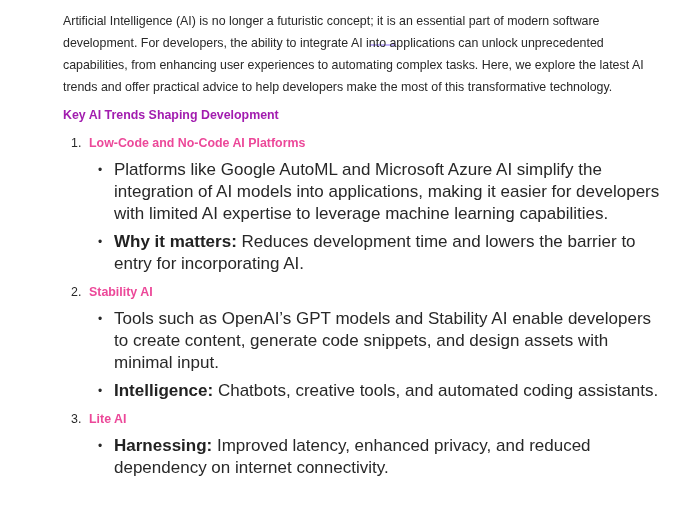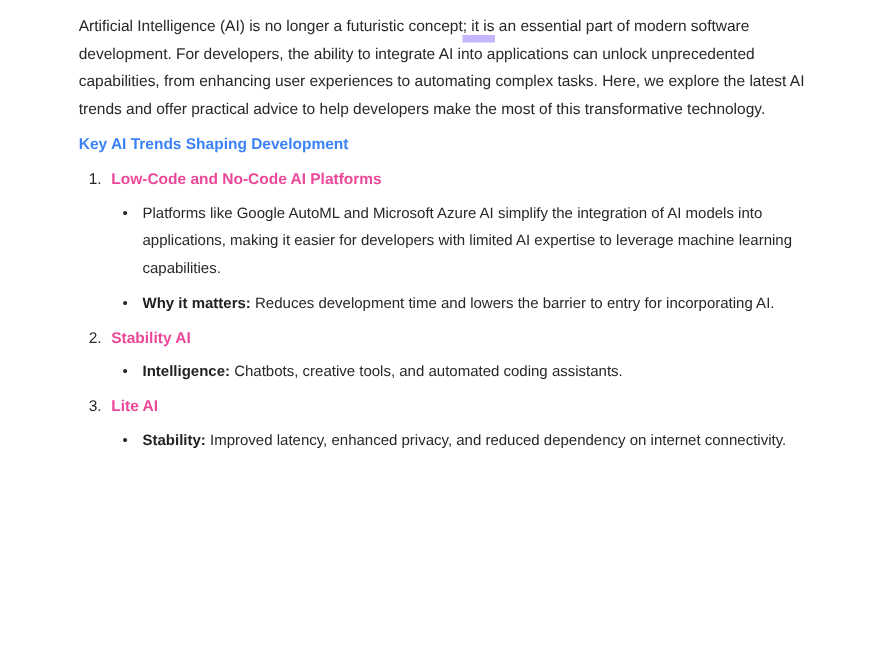--- a/index.html
+++ b/index.html
@@ -23,49 +23,49 @@
     color: #1d1d1d;
     letter-spacing: -0.1px;
     margin-bottom: 5px;
   }
   .intro {
     font-size: 12.4px;
     line-height: 22px;
     margin-bottom: 6px;
   }
   .suggestion {
-    border-bottom: 6px solid #c4b5fd;
-    padding-bottom: 0px;
+    border-bottom: 2px solid #c4b5fd;
+    padding-bottom: 16px;
     cursor: pointer;
   }
   .section-heading {
     font-size: 12.4px;
     line-height: 22px;
     font-weight: bold;
-    color: #3b82f6;
+    color: #a21caf;
     margin-bottom: 6px;
   }
   .trend { margin-bottom: 4px; }
   .trend-head {
     display: flex;
     font-size: 12.4px;
     line-height: 22px;
     margin-bottom: 5px;
   }
   .trend-num {
     width: 26px;
     padding-left: 8px;
     flex: none;
   }
   .trend-title { font-weight: bold; color: #ec4899; }
   .bullets { padding-left: 35px; }
   .bullet {
     position: relative;
     display: flex;
-    font-size: 12px;
+    font-size: 17px;
     line-height: 22px;
     margin-bottom: 6px;
   }
   .dot {
     flex: none;
     width: 16px;
     font-size: 12px;
   }
   .dot::before { content: "\2022"; }
   .bullet-text { flex: 1; }
@@ -108,31 +108,35 @@
   </div>
 
   <div class="trend">
     <div class="trend-head">
       <span class="trend-num">2.</span>
       <span class="trend-title">Stability AI</span>
     </div>
     <div class="bullets">
       <div class="bullet">
         <span class="dot"></span>
+        <span class="bullet-text">Tools such as OpenAI’s GPT models and Stability AI enable developers to create content, generate code snippets, and design assets with minimal input.</span>
+      </div>
+      <div class="bullet">
+        <span class="dot"></span>
         <span class="bullet-text"><span class="bold-label">Intelligence:</span><span> Chatbots, creative tools, and automated coding assistants.</span></span>
       </div>
     </div>
   </div>
 
   <div class="trend">
     <div class="trend-head">
       <span class="trend-num">3.</span>
       <span class="trend-title">Lite AI</span>
     </div>
     <div class="bullets">
       <div class="bullet">
         <span class="dot"></span>
-        <span class="bullet-text"><span class="bold-label">Stability:</span><span> Improved latency, enhanced privacy, and reduced dependency on internet connectivity.</span></span>
+        <span class="bullet-text"><span class="bold-label">Harnessing:</span><span> Improved latency, enhanced privacy, and reduced dependency on internet connectivity.</span></span>
       </div>
     </div>
   </div>
 
 </div>
 
 </body></html>

